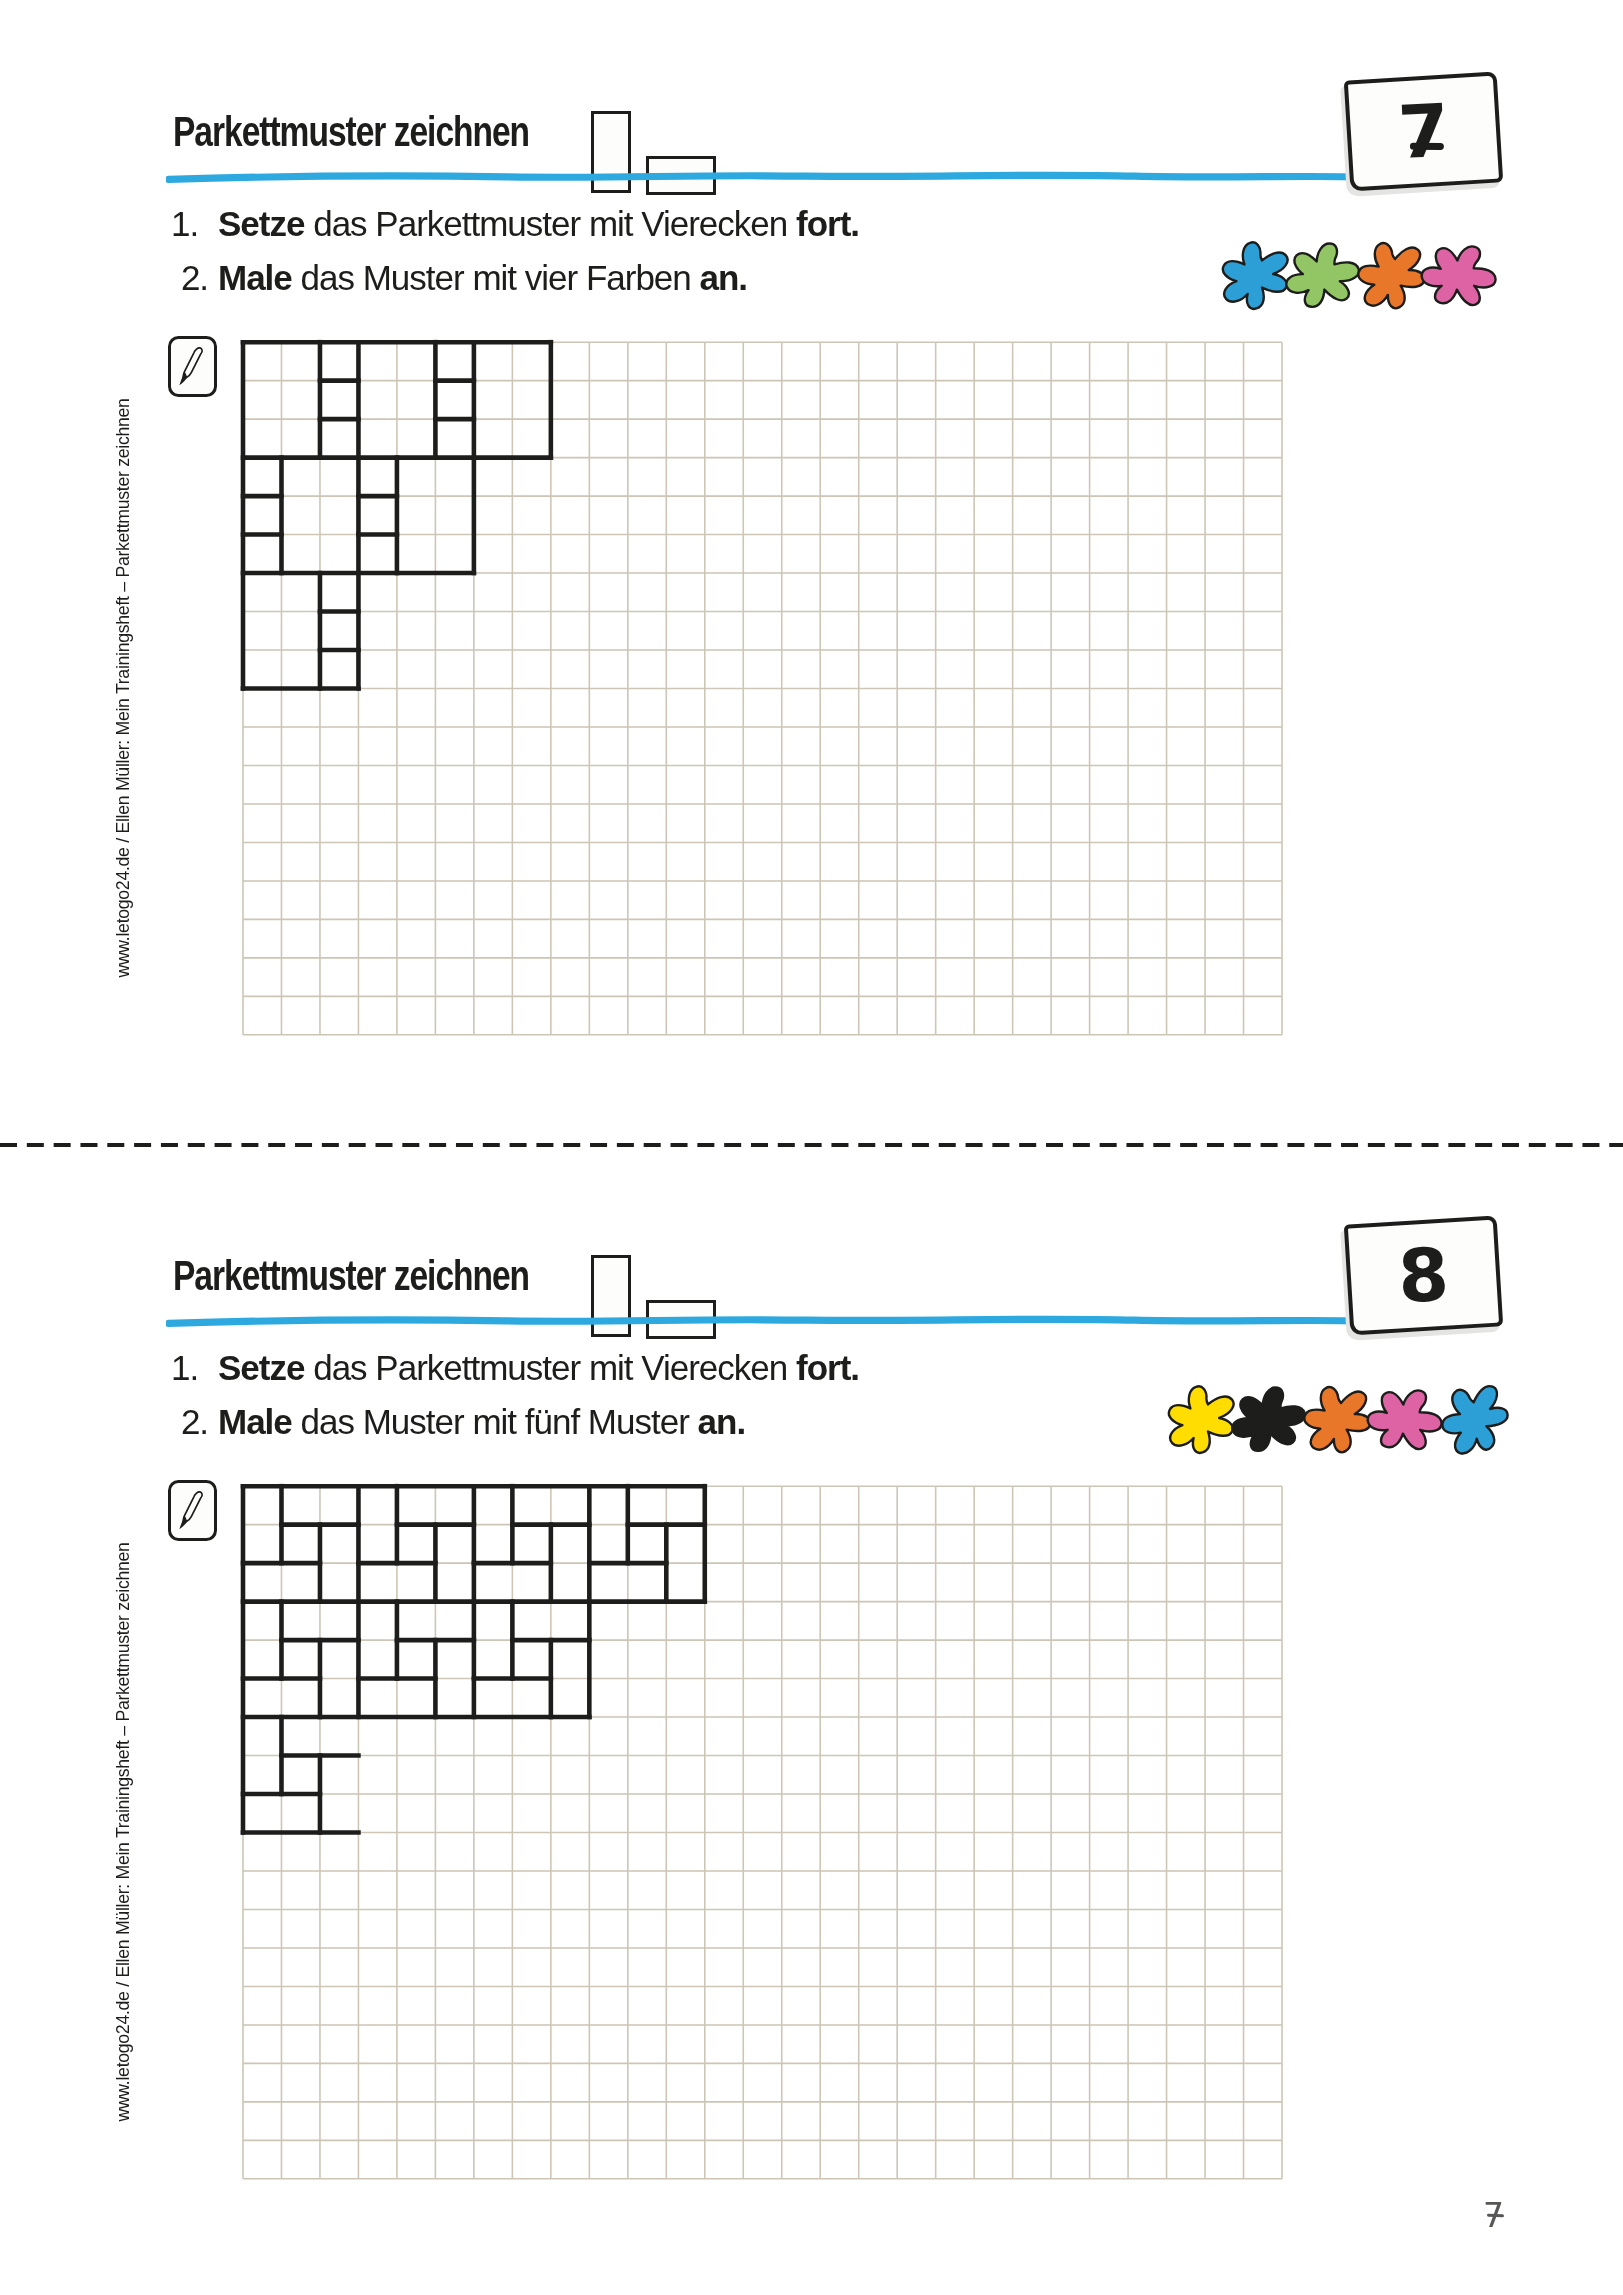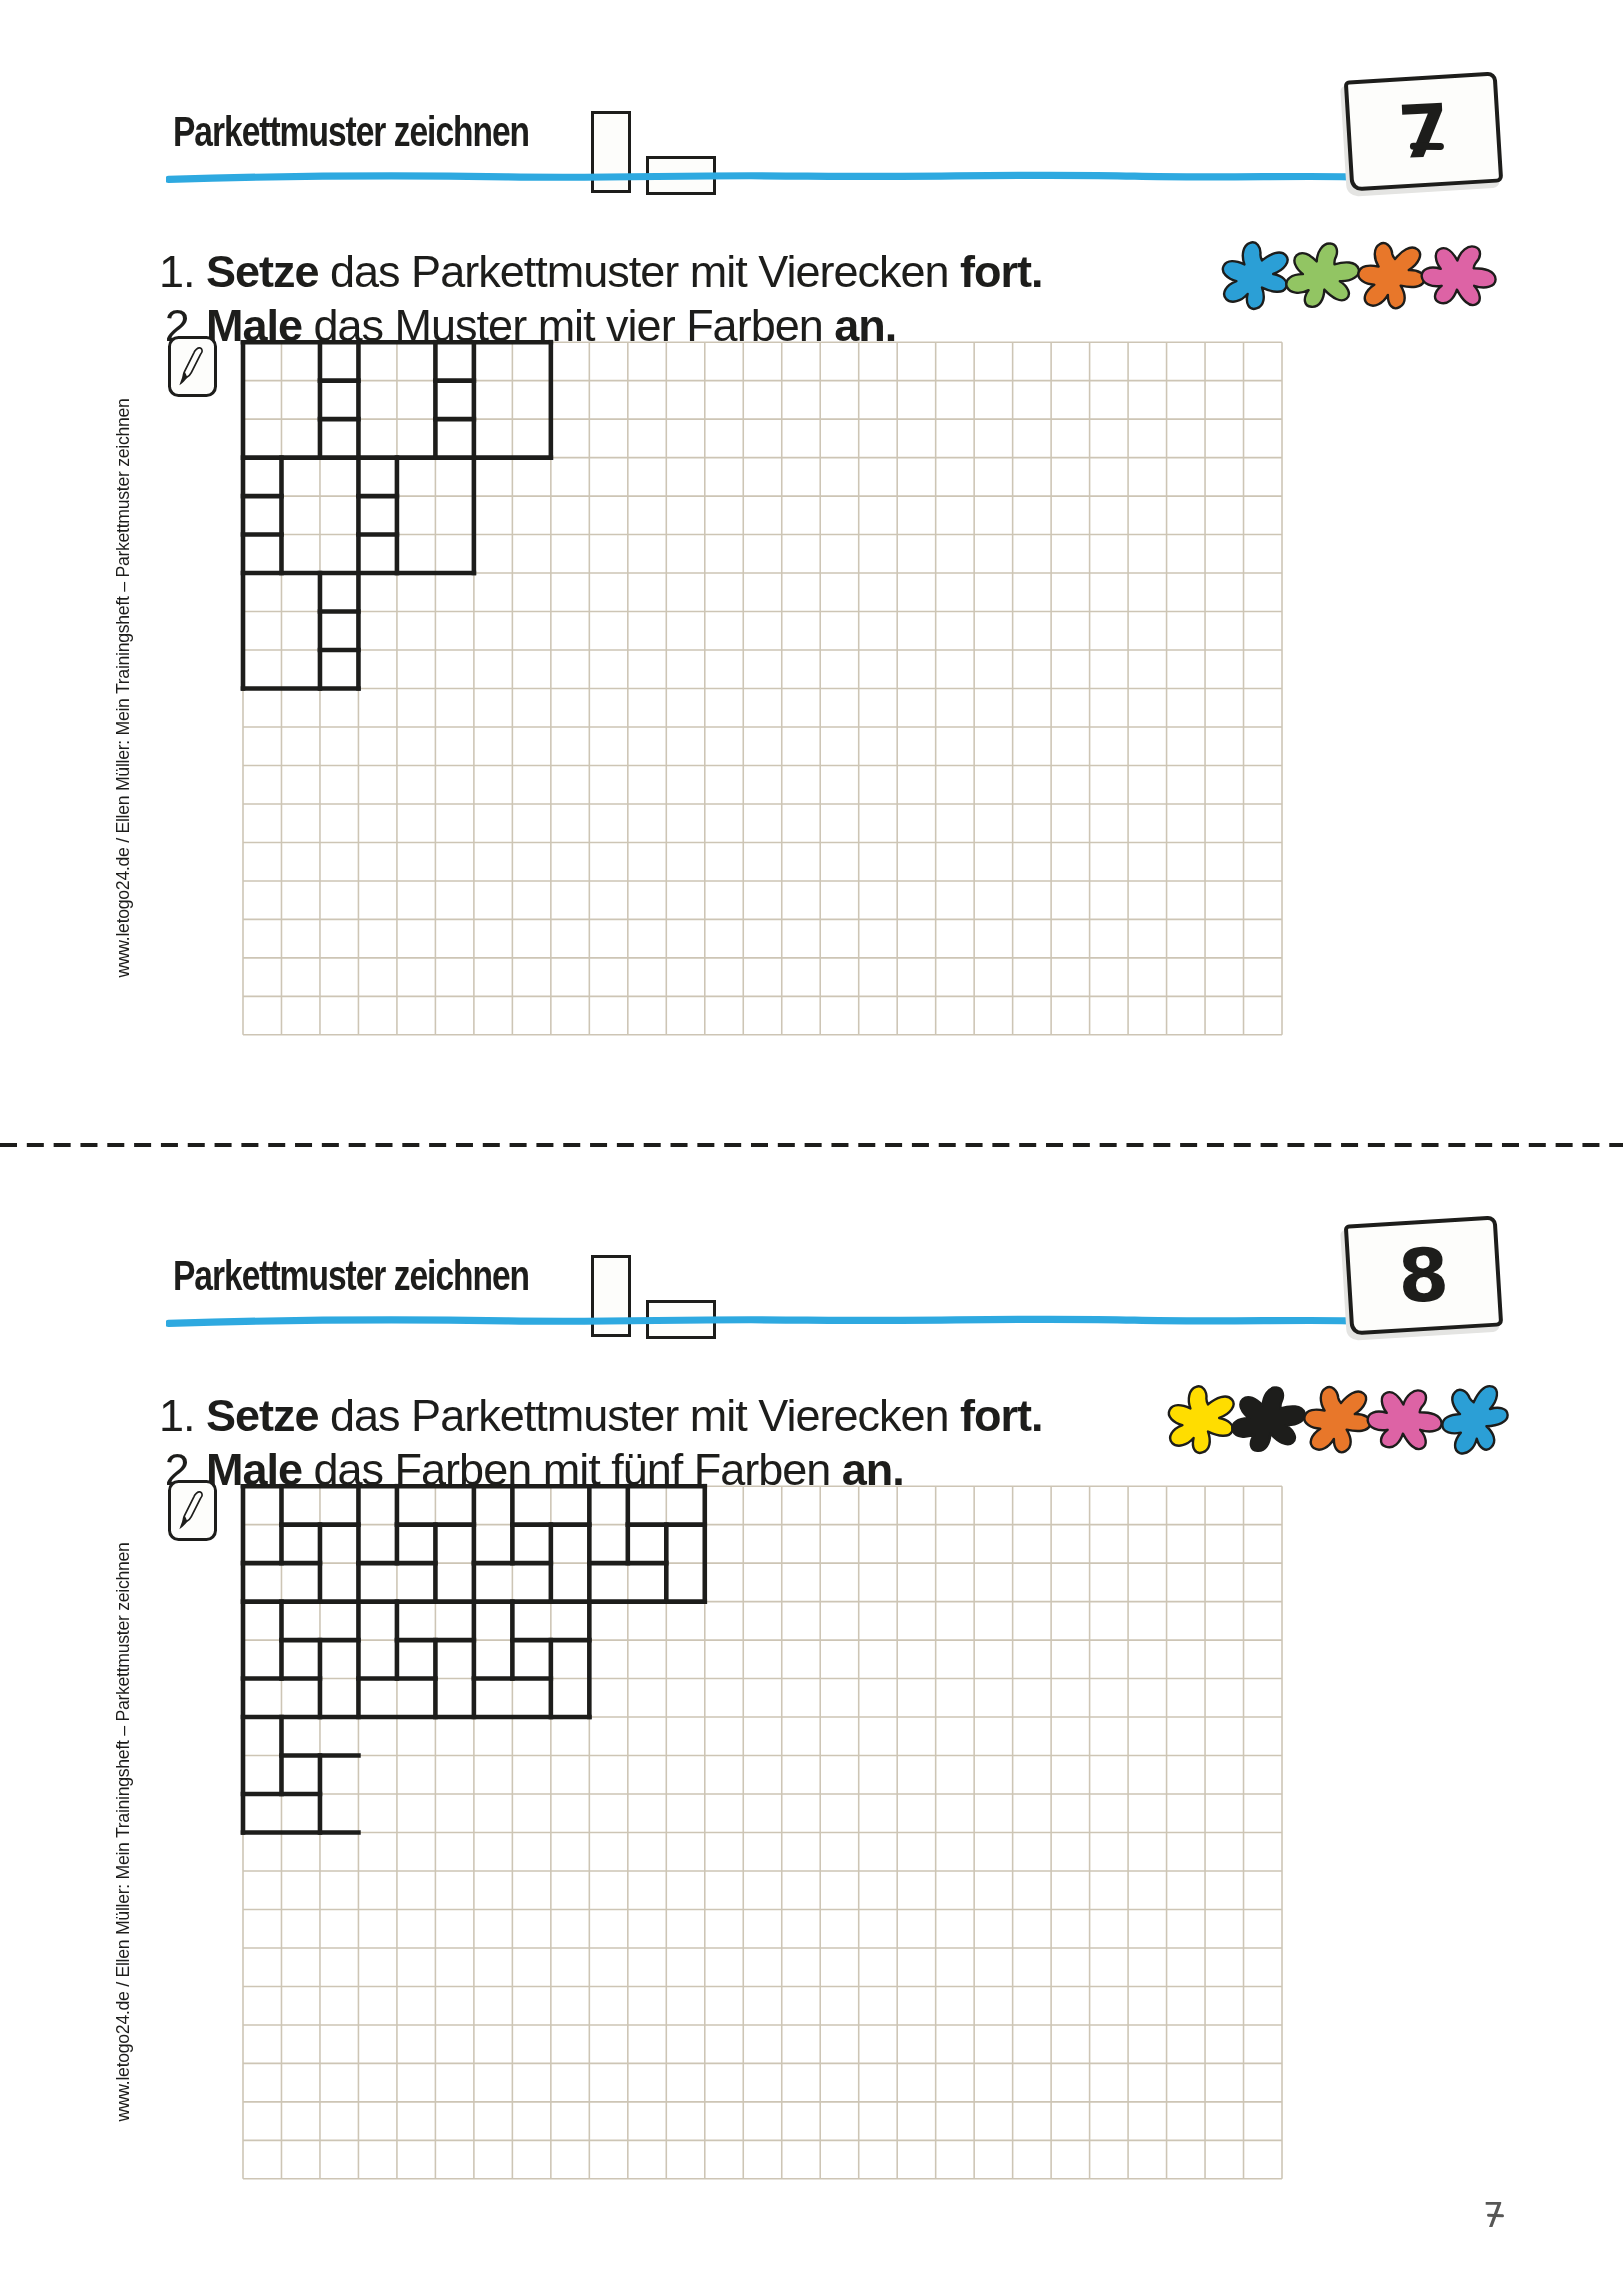--- a/index.html
+++ b/index.html
@@ -41,22 +41,22 @@
     font-size:73px;font-weight:bold;line-height:1;
     transform:rotate(1deg);
   }
   .badge-cross{
     position:absolute;left:58px;top:63px;width:34px;height:7.2px;
     background:#1D1D1B;border-radius:3.9px;transform:rotate(4deg);
   }
 
   
   .instr{
-    position:absolute;left:159px;
-    font-size:45px;letter-spacing:-1px;white-space:nowrap;margin-top:42px;
+    position:absolute;left:171px;
+    font-size:35px;letter-spacing:-1px;white-space:nowrap;
   }
   .instr-1{top:204px;}
   .instr-2{top:258px;text-align:center;}
   .instr-num{display:inline-block;width:47px;}
   .b{font-weight:bold;}
 
   
   .splat-row{position:absolute;top:234px;display:flex;}
   #section-0 .splat-row{left:1214px;}
   #section-1 .splat-row{left:1160px;}
@@ -235,21 +235,21 @@
   </svg>
 
   <div class="badge">
     <span class="badge-number">8</span>
   </div>
 
   <div class="instr instr-1">
     <span class="instr-num">1.</span><span class="b">Setze</span><span> das Parkettmuster mit Vierecken </span><span class="b">fort.</span>
   </div>
   <div class="instr instr-2">
-    <span class="instr-num">2.</span><span class="b">Male</span><span> das Farben mit fünf Farben </span><span class="b">an.</span>
+    <span class="instr-num">2.</span><span class="b">Male</span><span> das Muster mit fünf Muster </span><span class="b">an.</span>
   </div>
 
   <div class="splat-row">
     <svg class="splat" viewBox="0 0 100 100">
         <use href="#splat-shape" fill="#FFDD00"></use>
       </svg>
     <svg class="splat" viewBox="0 0 100 100">
         <use href="#splat-shape" fill="#1D1D1B"></use>
       </svg>
     <svg class="splat" viewBox="0 0 100 100">

